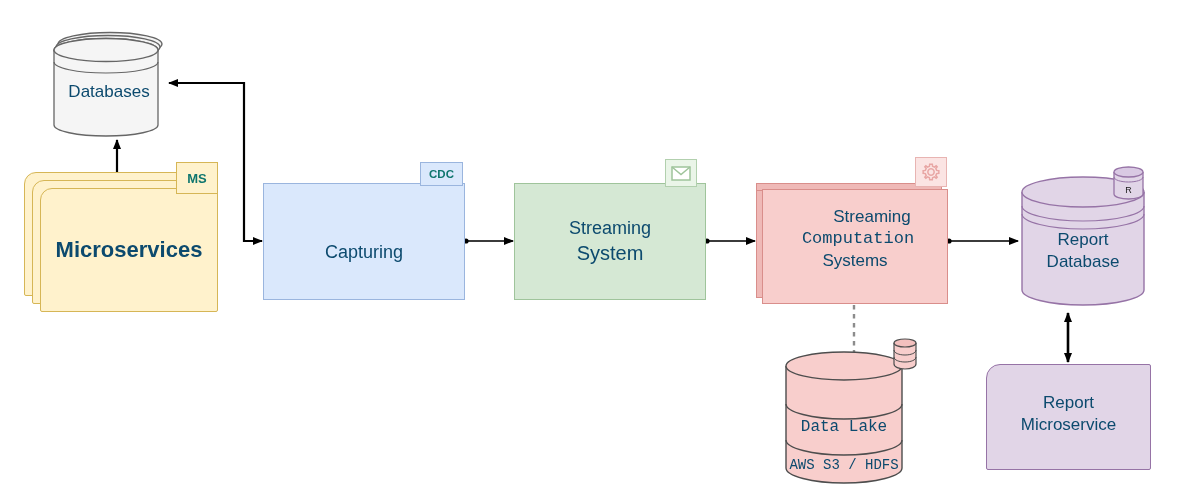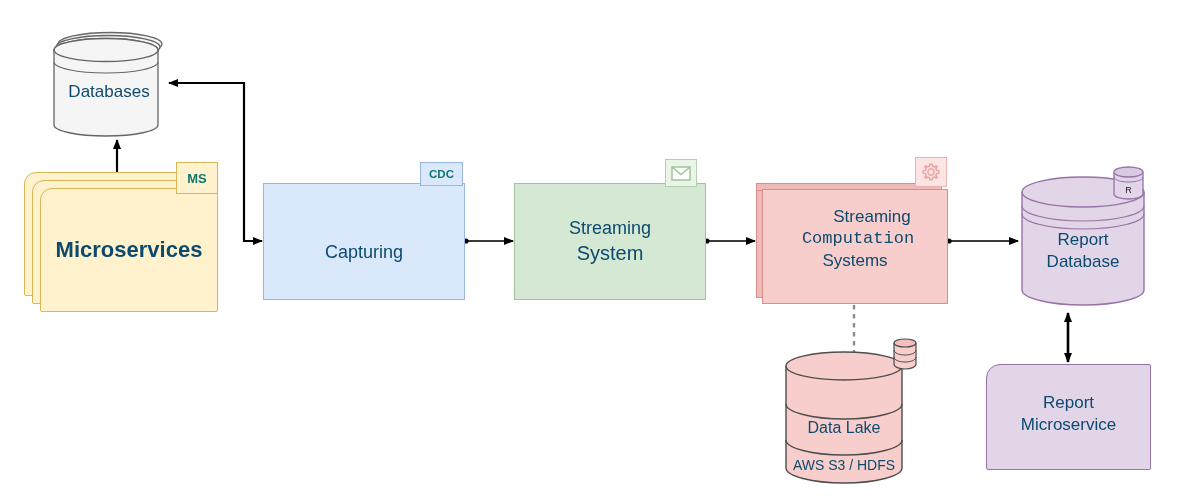--- a/index.html
+++ b/index.html
@@ -209,21 +209,21 @@
         <path d="M3,8 L3,30 C3,33 10,35 17.5,35 C25,35 32,33 32,30 L32,8" fill="#e1d5e7" stroke="#9673a6" stroke-width="1.3"></path>
         <ellipse cx="17.5" cy="8" rx="14.5" ry="5" fill="#d9c9e3" stroke="#9673a6" stroke-width="1.3"></ellipse>
         <path d="M3,13 C3,16 10,18 17.5,18 C25,18 32,16 32,13" fill="none" stroke="#9673a6" stroke-width="1"></path>
         <text x="17.5" y="29" text-anchor="middle" font-family="Liberation Sans, sans-serif" font-size="9" fill="#1a1a1a">R</text>
       </svg>
     </div>
     <div class="label" style="top:62px; width:128px; font-size:17px;">Report</div>
     <div class="label" style="top:84px; width:128px; font-size:17px;">Database</div>
   </div>
 
-  <div class="cyl" style="left:783px; top:340px; width:142px; height:148px;">
+  <div class="cyl" style="left:783px; top:340px; width:142px; height:148px;font-family:Liberation Mono, monospace;">
     <svg width="142" height="148" viewBox="0 0 142 148">
       <path d="M3,26 L3,128 C3,136 29,143 61,143 C93,143 119,136 119,128 L119,26" fill="#f8cecc" stroke="#4d4d4d" stroke-width="1.4"></path>
       <ellipse cx="61" cy="26" rx="58" ry="14" fill="#f8cecc" stroke="#4d4d4d" stroke-width="1.4"></ellipse>
 
       <path d="M3,64 C3,72 29,79 61,79 C93,79 119,72 119,64" fill="none" stroke="#4d4d4d" stroke-width="1.3"></path>
 
       <path d="M3,100 C3,108 29,115 61,115 C93,115 119,108 119,100" fill="none" stroke="#4d4d4d" stroke-width="1.3"></path>
     </svg>
 
     <div class="node" style="left:108px; top:-4px; width:30px; height:36px;">

